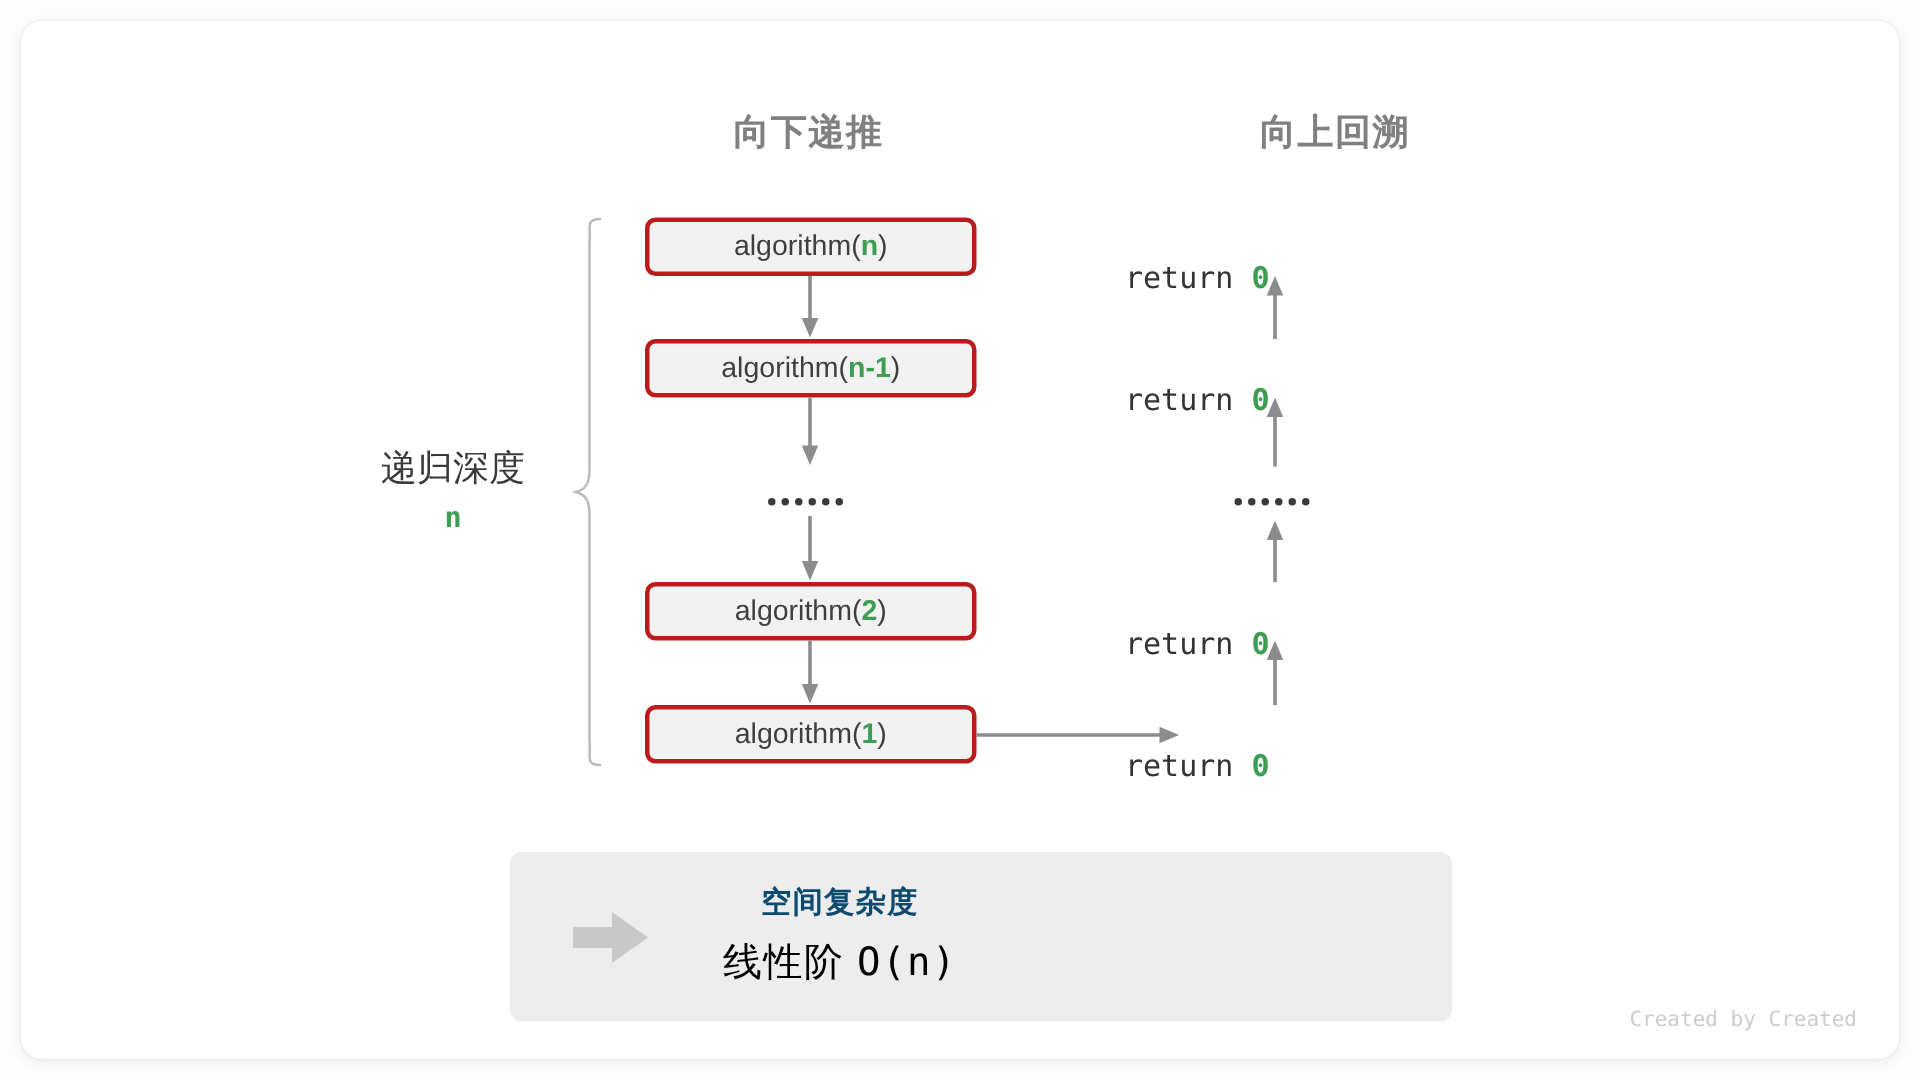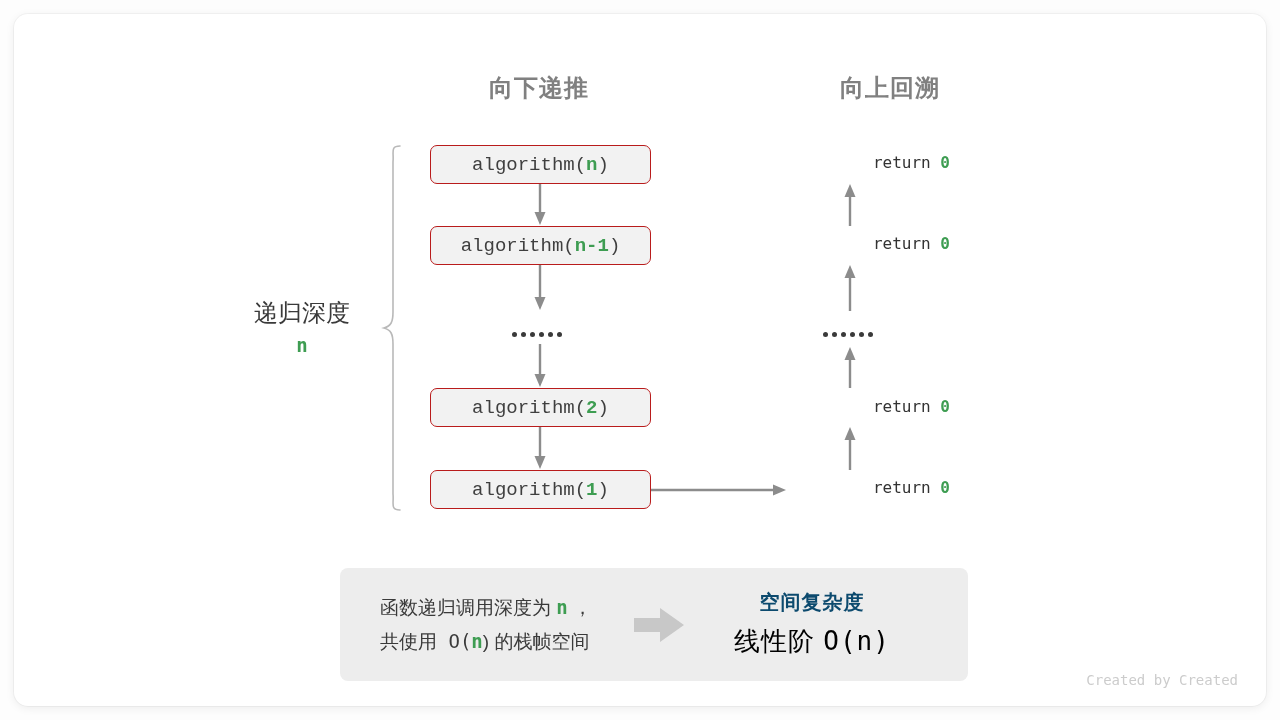--- a/index.html
+++ b/index.html
@@ -28,37 +28,38 @@
     color: #808080;
     letter-spacing: 1px;
     white-space: nowrap;
     text-align: center;
   }
 
   
   .callbox {
     width: 221px; height: 39px;
     background: #f2f2f2;
-    border: 1px solid #b91c1c;
+    border: 3px solid #b91c1c;
     border-radius: 7px;
     display: flex; align-items: center; justify-content: center;
-    font-family: Liberation Mono, monospace;
+    font-family: Liberation Sans, sans-serif;
     font-size: 19px;
     color: #3f3f3f;
     white-space: nowrap;
   }
   .callbox .arg { color: #3e9d52; font-weight: bold; }
 
   
   .retlabel {
     font-family: "DejaVu Sans Mono", monospace;
-    font-size: 16px;
+    font-size: 20px;
     color: #333333;
     white-space: nowrap;
-    text-align: right;
+    text-align: left;
+    margin-top: 20px;
   }
   .retlabel .zero { color: #3e9d52; font-weight: bold; }
 
   
   .dots { display: flex; gap: 4px; align-items: center; }
   .dots i { width: 5px; height: 5px; border-radius: 50%; background: #3a3a3a; display: block; }
 
   
   .depth-label {
     text-align: center;
@@ -211,28 +212,20 @@
     </svg>
 
     <svg class="abs" style="left:637px; top:468px;" width="136" height="16">
       <line x1="0" y1="8" x2="124" y2="8" stroke="#8c8c8c" stroke-width="2.4"></line>
       <path d="M 135 8 L 122 2.5 L 122 13.5 Z" fill="#8c8c8c"></path>
     </svg>
 
 
     <div id="summary" class="abs" style="left:326px; top:554px; width:628px; height:113px;">
 
-      <div class="sum-left" style="margin-left:40px;">
-        <div>
-          <span>函数递归调用深度为 </span><span class="g">n</span><span> ，</span>
-        </div>
-        <div>
-          <span class="mono">共使用 O(</span><span class="g">n</span><span>) 的栈帧空间</span>
-        </div>
-      </div>
 
       <svg style="margin-left:42px;" width="52" height="40">
         <path d="M 0 13 L 26 13 L 26 3 L 50 20 L 26 37 L 26 27 L 0 27 Z" fill="#c8c8c8"></path>
       </svg>
 
       <div class="sum-right" style="margin-left:36px; width:180px;">
         <span class="r1">空间复杂度</span>
         <span class="r2"><span>线性阶 </span><span class="mono">O(n)</span></span>
       </div>
     </div>

